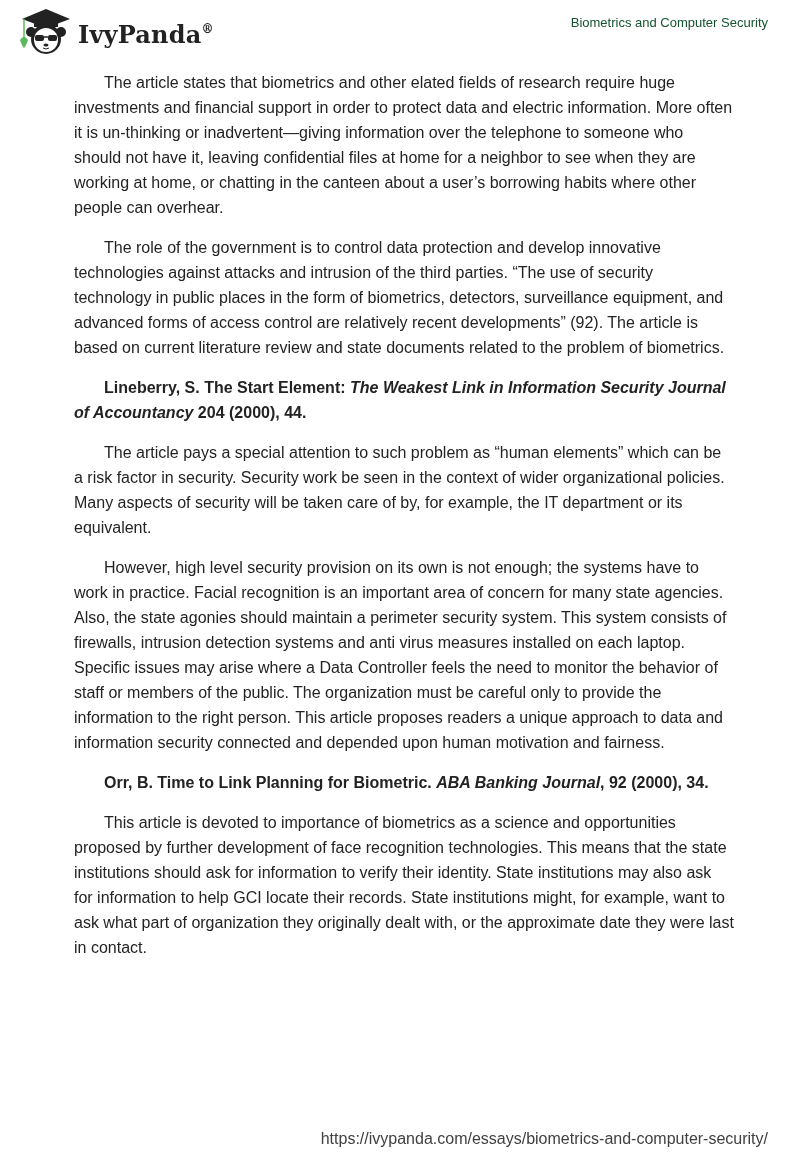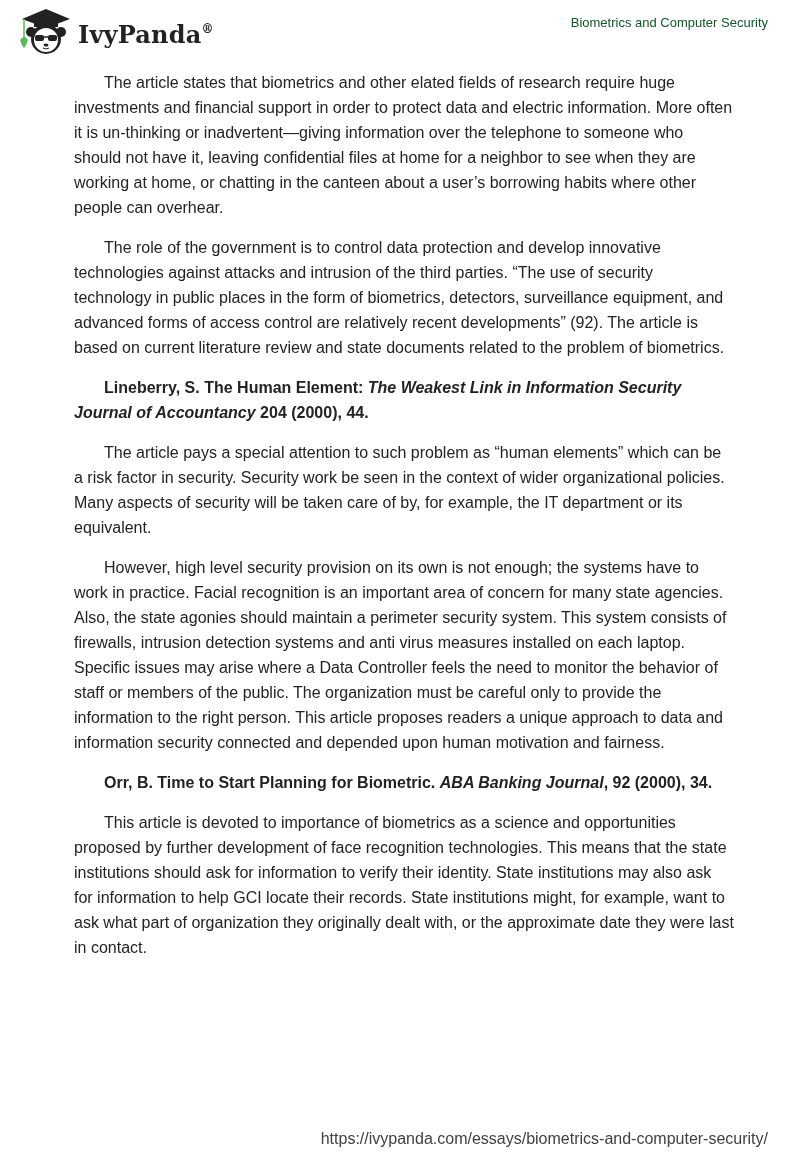--- a/index.html
+++ b/index.html
@@ -54,20 +54,20 @@
       <path d="M29,42 Q32,44 35,42" stroke="#222" stroke-width="1" fill="none"></path>
     </svg>
     <span class="logo-text"><span>IvyPanda</span><sup>®</sup></span>
   </div>
   <div class="doc-title">Biometrics and Computer Security</div>
 </div>
 
 <div class="content" id="content">
     <p>The article states that biometrics and other elated fields of research require huge investments and financial support in order to protect data and electric information. More often it is un-thinking or inadvertent—giving information over the telephone to someone who should not have it, leaving confidential files at home for a neighbor to see when they are working at home, or chatting in the canteen about a user’s borrowing habits where other people can overhear.</p>
     <p>The role of the government is to control data protection and develop innovative technologies against attacks and intrusion of the third parties. “The use of security technology in public places in the form of biometrics, detectors, surveillance equipment, and advanced forms of access control are relatively recent developments” (92). The article is based on current literature review and state documents related to the problem of biometrics.</p>
-    <p class="ref"><span>Lineberry, S. The Human Element: </span><em>The Weakest Link in Information Security Journal of Accountancy</em><span> 204 (2000), 44.</span></p>
+    <p class="ref"><span>Lineberry, S. The Start Element: </span><em>The Weakest Link in Information Security Journal of Accountancy</em><span> 204 (2000), 44.</span></p>
     <p>The article pays a special attention to such problem as “human elements” which can be a risk factor in security. Security work be seen in the context of wider organizational policies. Many aspects of security will be taken care of by, for example, the IT department or its equivalent.</p>
     <p>However, high level security provision on its own is not enough; the systems have to work in practice. Facial recognition is an important area of concern for many state agencies. Also, the state agonies should maintain a perimeter security system. This system consists of firewalls, intrusion detection systems and anti virus measures installed on each laptop. Specific issues may arise where a Data Controller feels the need to monitor the behavior of staff or members of the public. The organization must be careful only to provide the information to the right person. This article proposes readers a unique approach to data and information security connected and depended upon human motivation and fairness.</p>
-    <p class="ref"><span>Orr, B. Time to Start Planning for Biometric. </span><em>ABA Banking Journal</em><span>, 92 (2000), 34.</span></p>
+    <p class="ref"><span>Orr, B. Time to Link Planning for Biometric. </span><em>ABA Banking Journal</em><span>, 92 (2000), 34.</span></p>
     <p>This article is devoted to importance of biometrics as a science and opportunities proposed by further development of face recognition technologies. This means that the state institutions should ask for information to verify their identity. State institutions may also ask for information to help GCI locate their records. State institutions might, for example, want to ask what part of organization they originally dealt with, or the approximate date they were last in contact.</p>
   </div>
 
 <div class="footer-url">https://ivypanda.com/essays/biometrics-and-computer-security/</div>
 
 </body></html>

